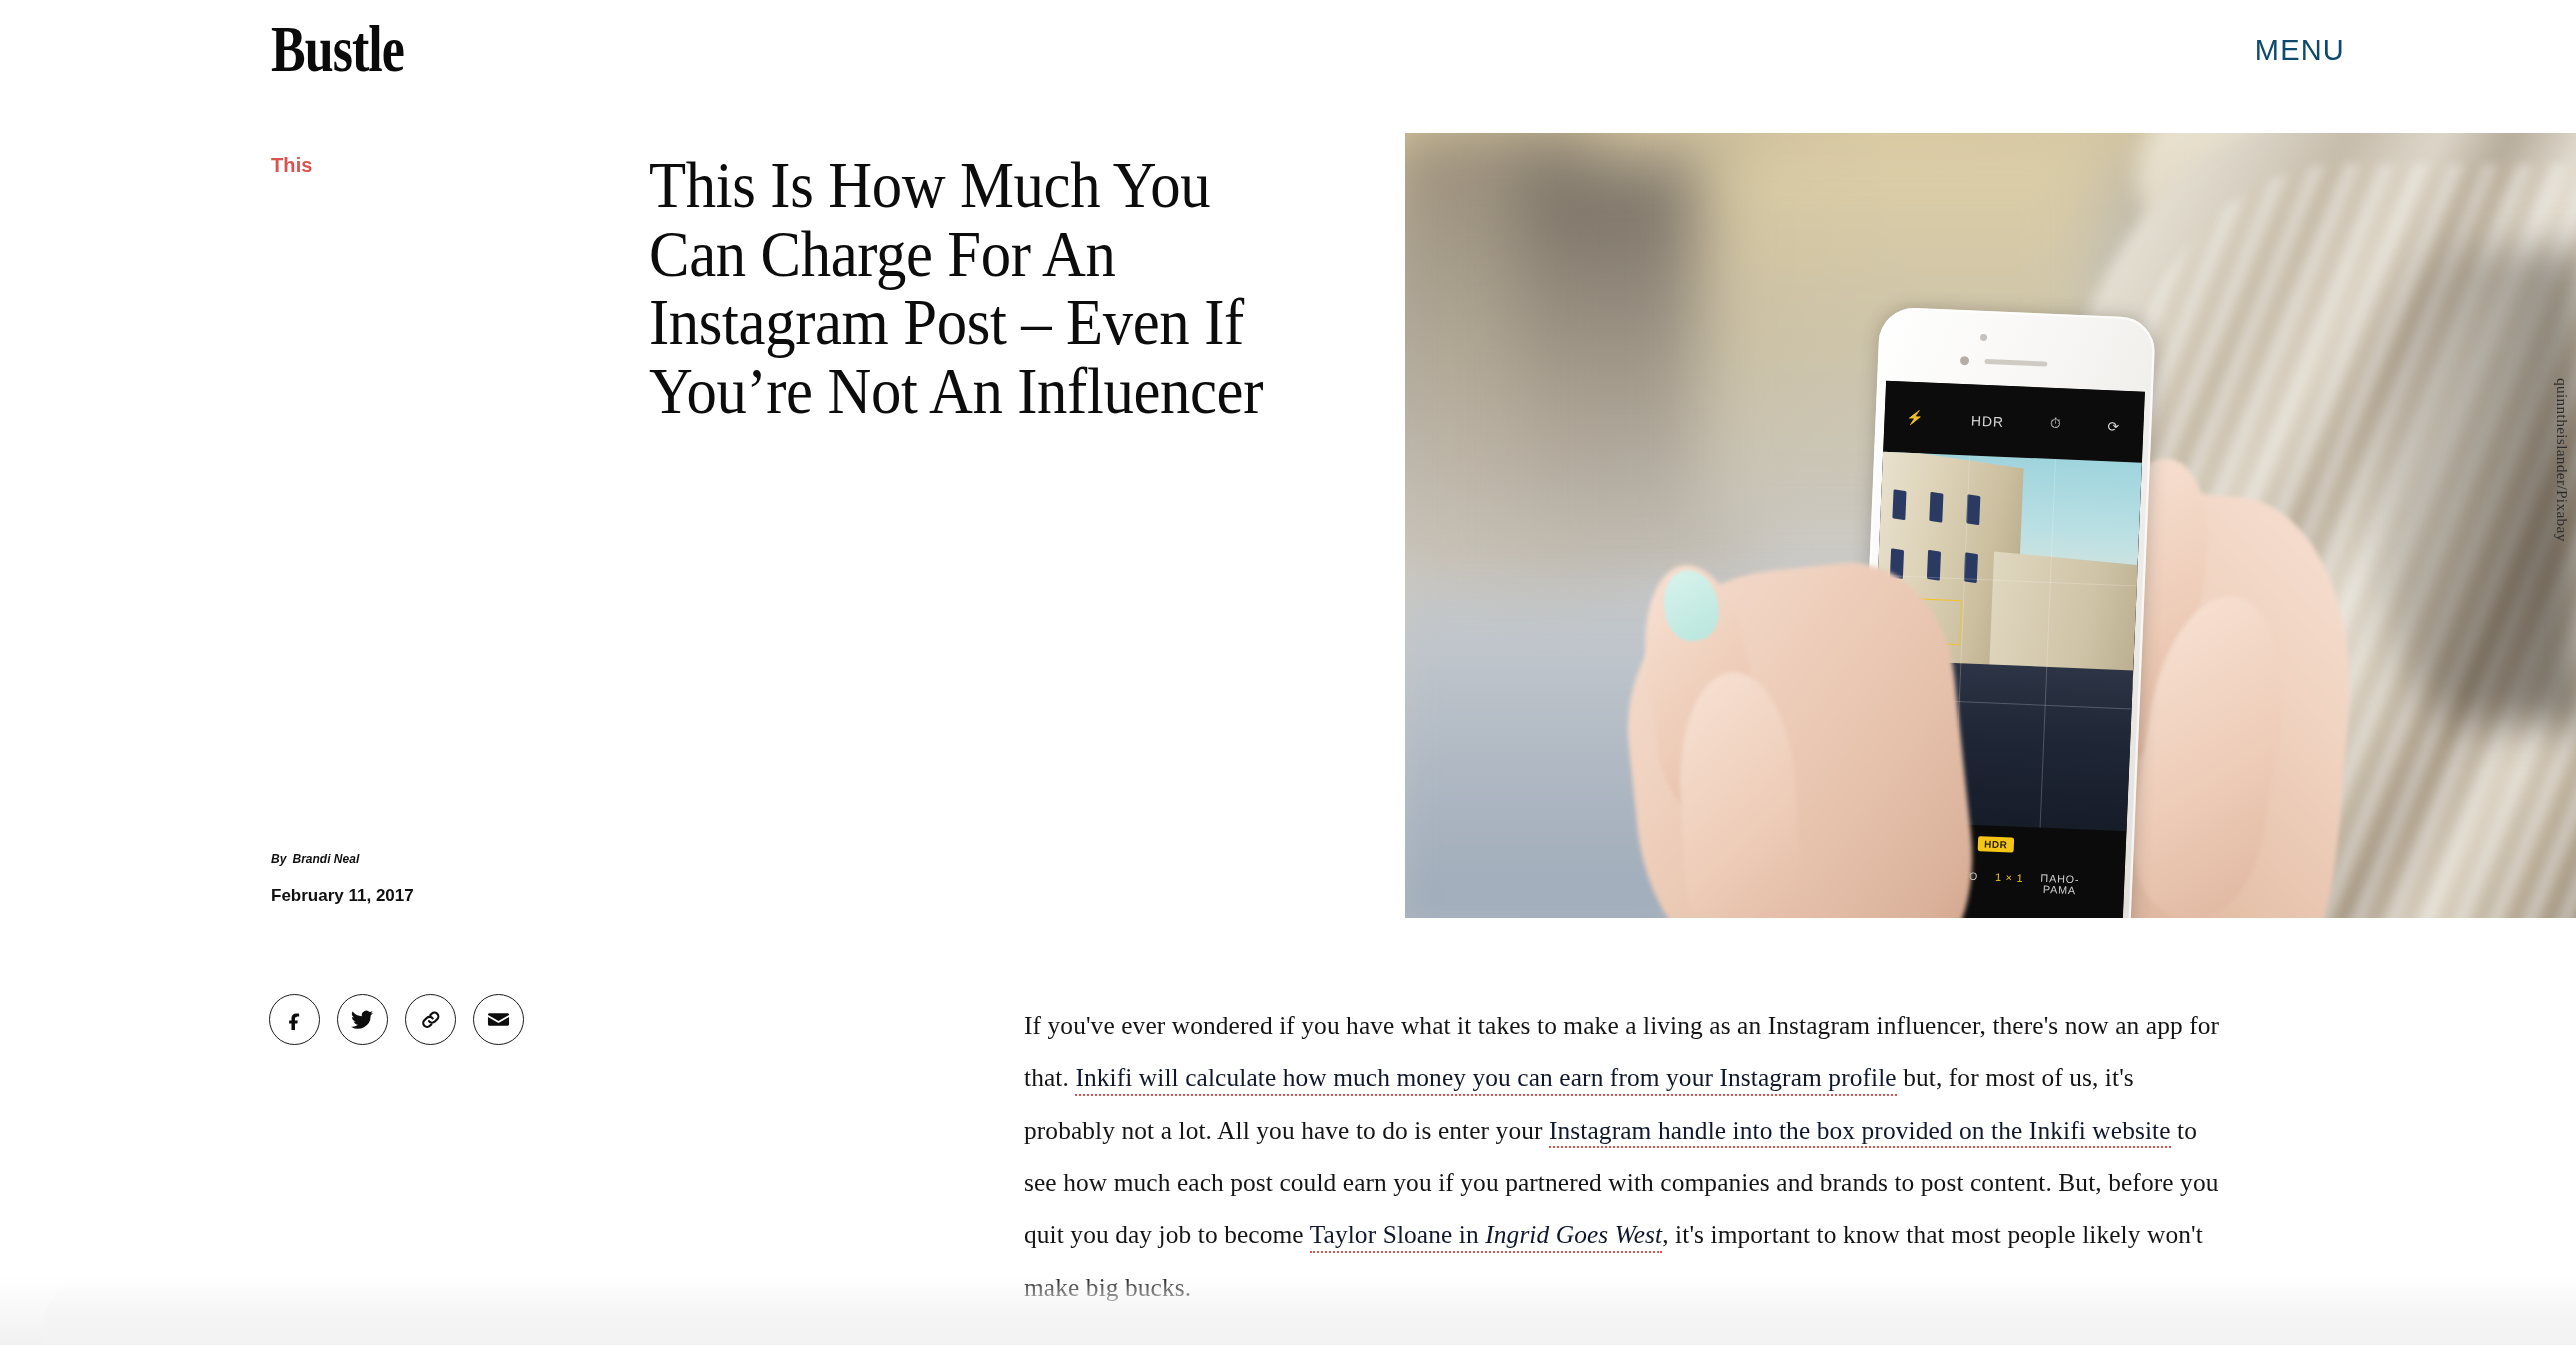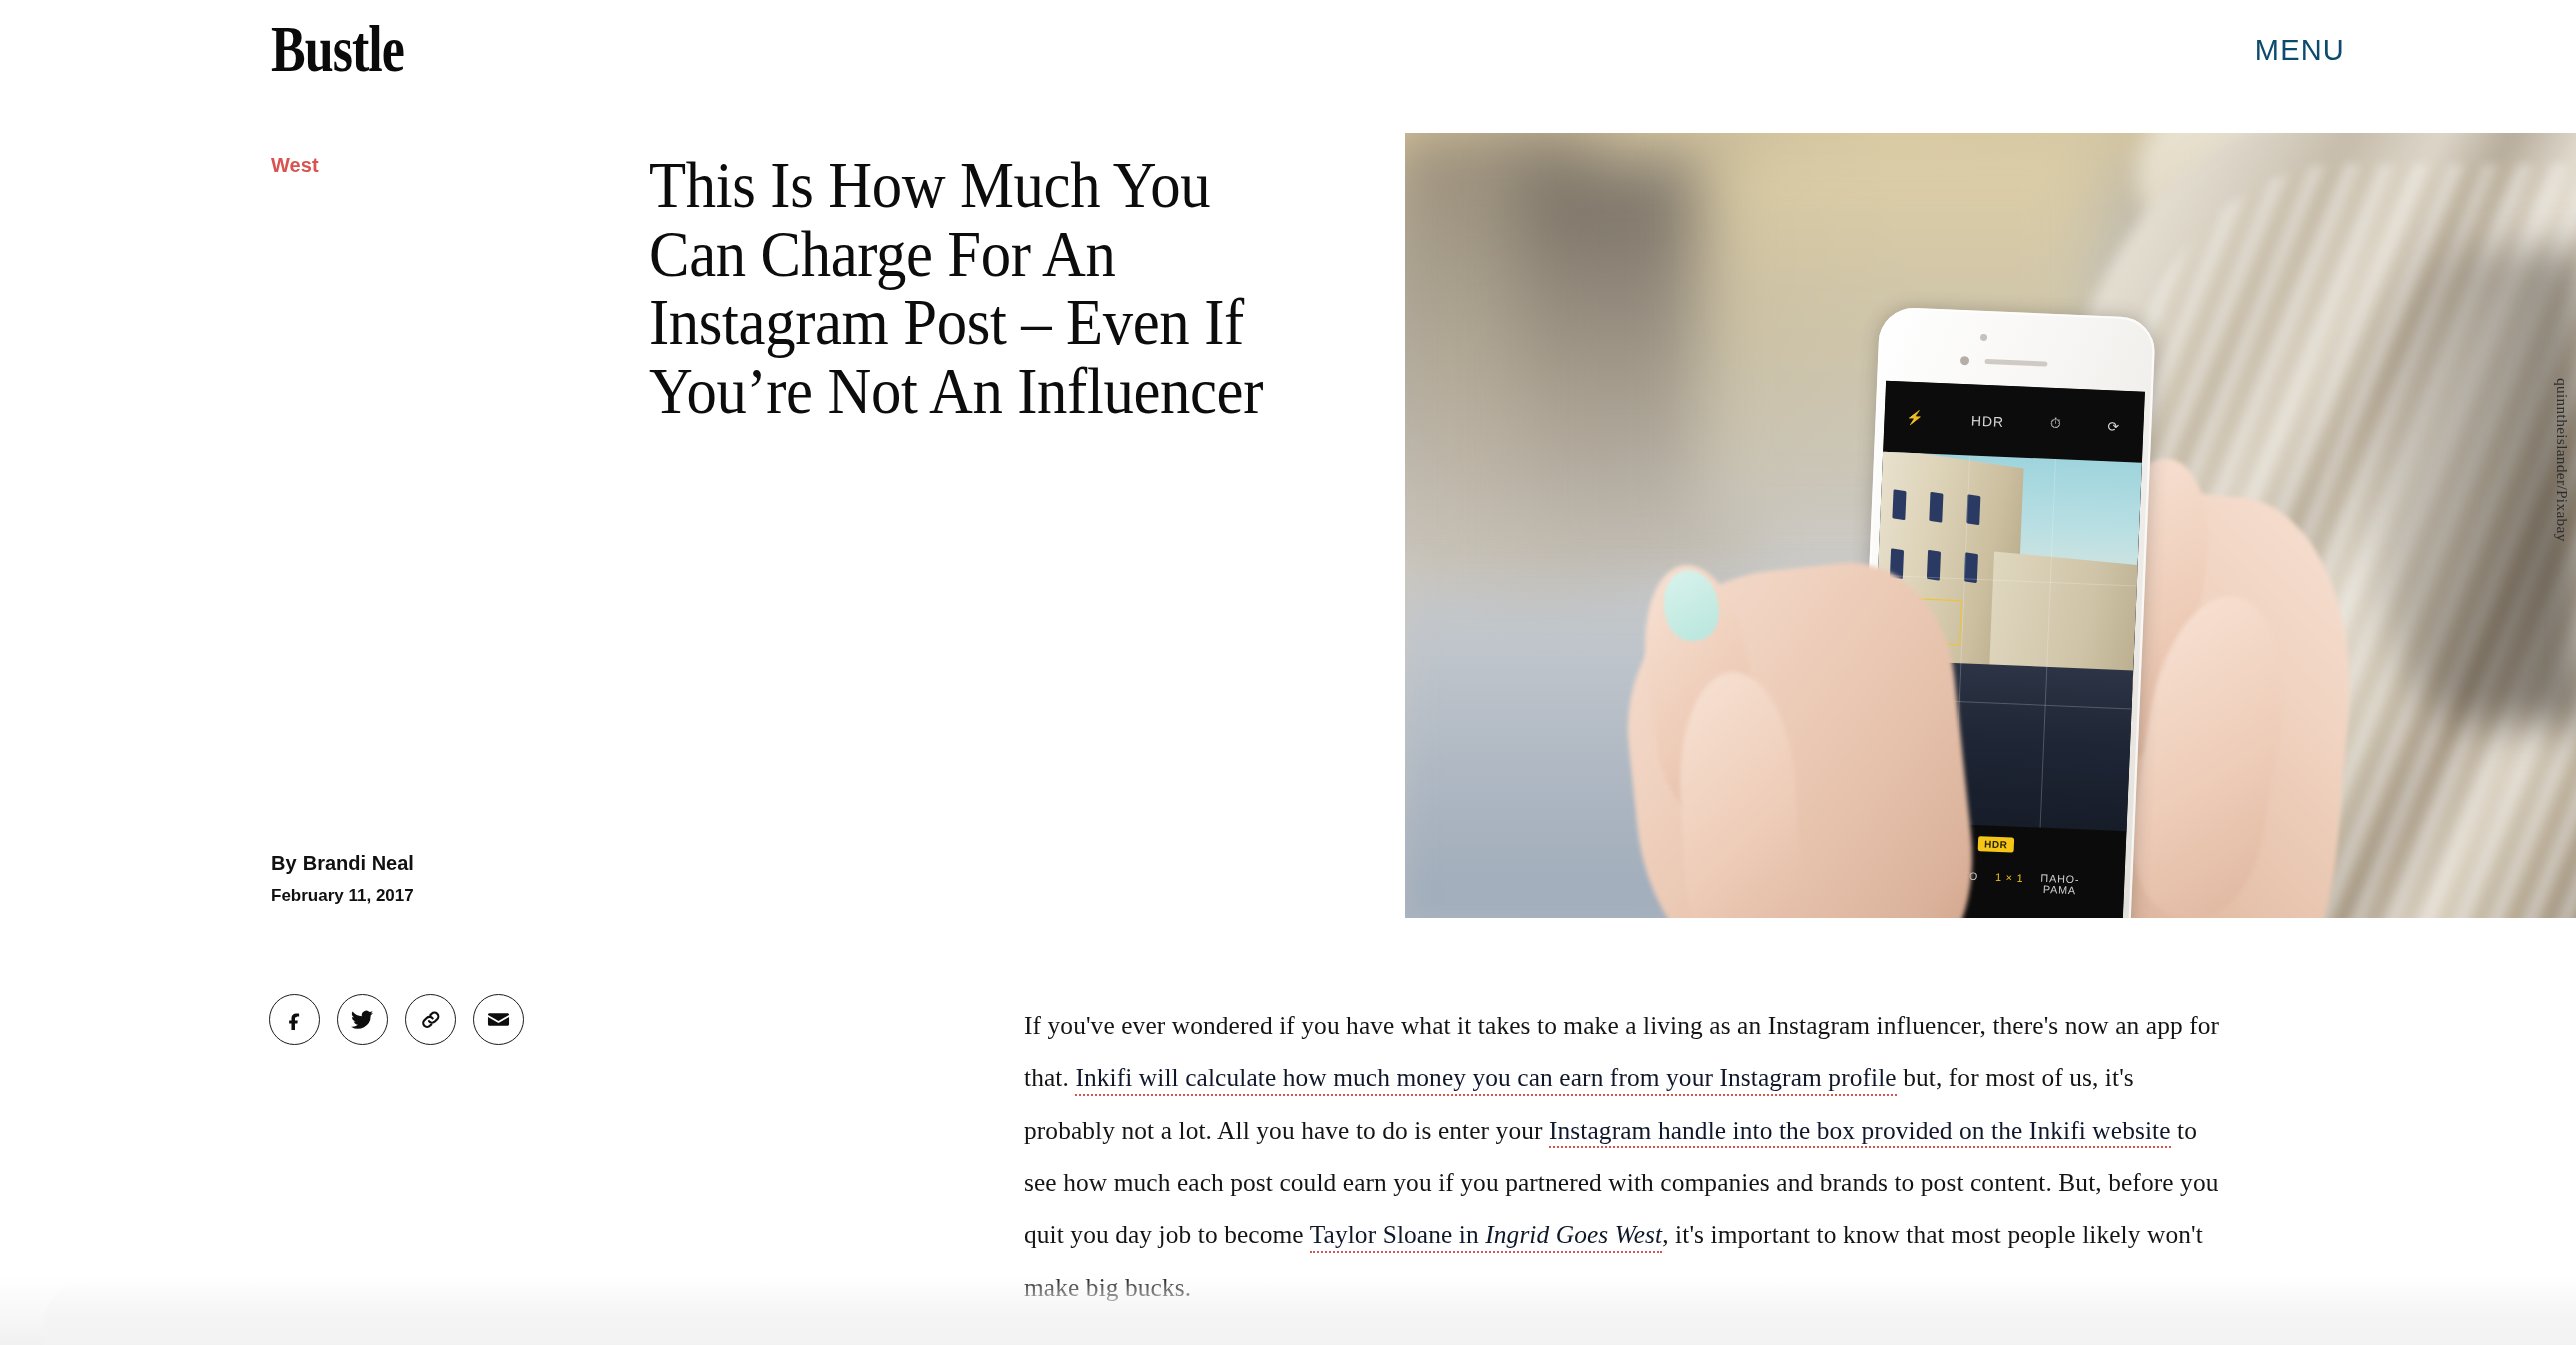--- a/index.html
+++ b/index.html
@@ -330,24 +330,25 @@
     letter-spacing: -0.4px;
     color: #0c0c0c;
     transform: scaleX(0.92);
     transform-origin: left top;
   }
 
   .byline {
     position: absolute;
     left: 271px; top: 853px;
     font-family: "Liberation Sans", sans-serif;
-    font-size: 20px;
+    font-size: 12px;
     font-weight: 700;
     color: #101010;
     line-height: 1;
+    font-style: italic;
   }
   .byline .by-label { font-weight: 700; }
   .byline .author { cursor: pointer; margin-left: 6.2px; }
   .pubdate {
     position: absolute;
     left: 271px; top: 887px;
     font-family: "Liberation Sans", sans-serif;
     font-size: 17px;
     font-weight: 700;
     color: #101010;
@@ -485,21 +486,21 @@
     <div class="finger f1"></div>
     <div class="finger f2"></div>
 
     <div class="nail nail-mint"></div>
 
   </div>
 
   <figcaption class="photo-credit">quinntheislander/Pixabay</figcaption>
 </figure>
 
-<a class="kicker">West</a>
+<a class="kicker">This</a>
 
 <h1 class="headline">This Is How Much You Can Charge For An Instagram Post – Even If You’re Not An Influencer</h1>
 
 <div class="byline">
   <span class="by-label">By</span><a class="author">Brandi Neal</a>
 </div>
 <div class="pubdate">February 11, 2017</div>
 
 <div class="share-row">
   <button class="share-btn">

